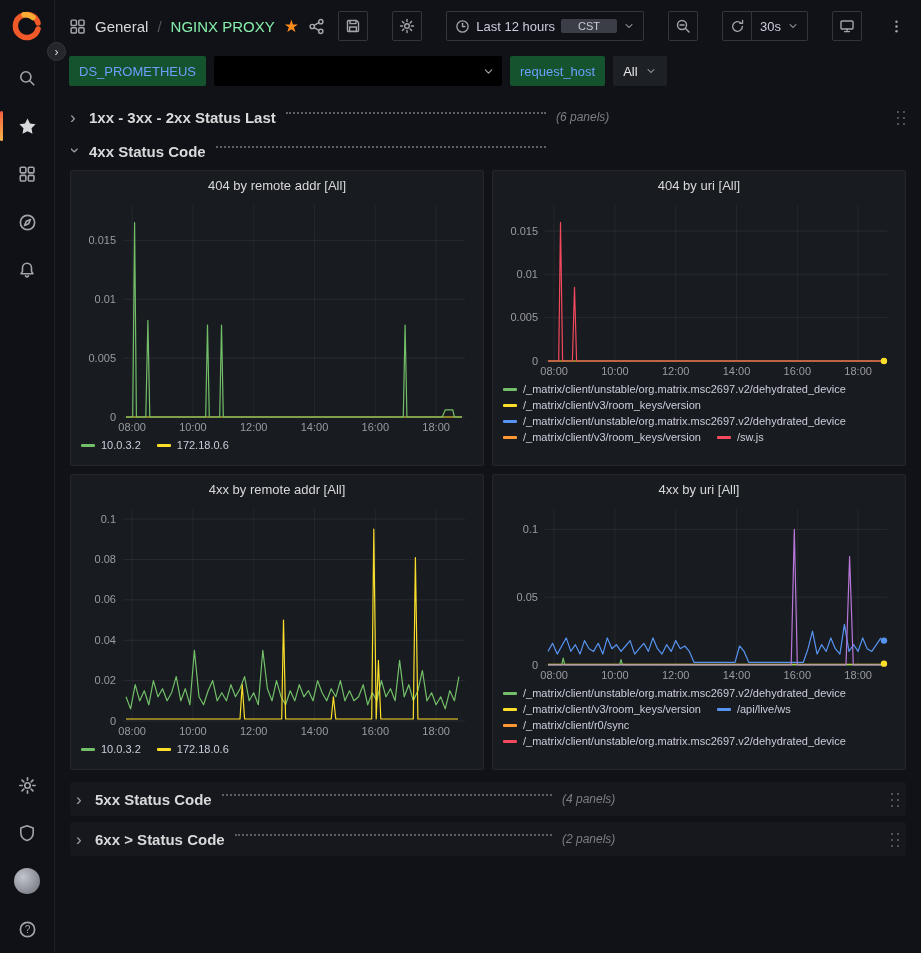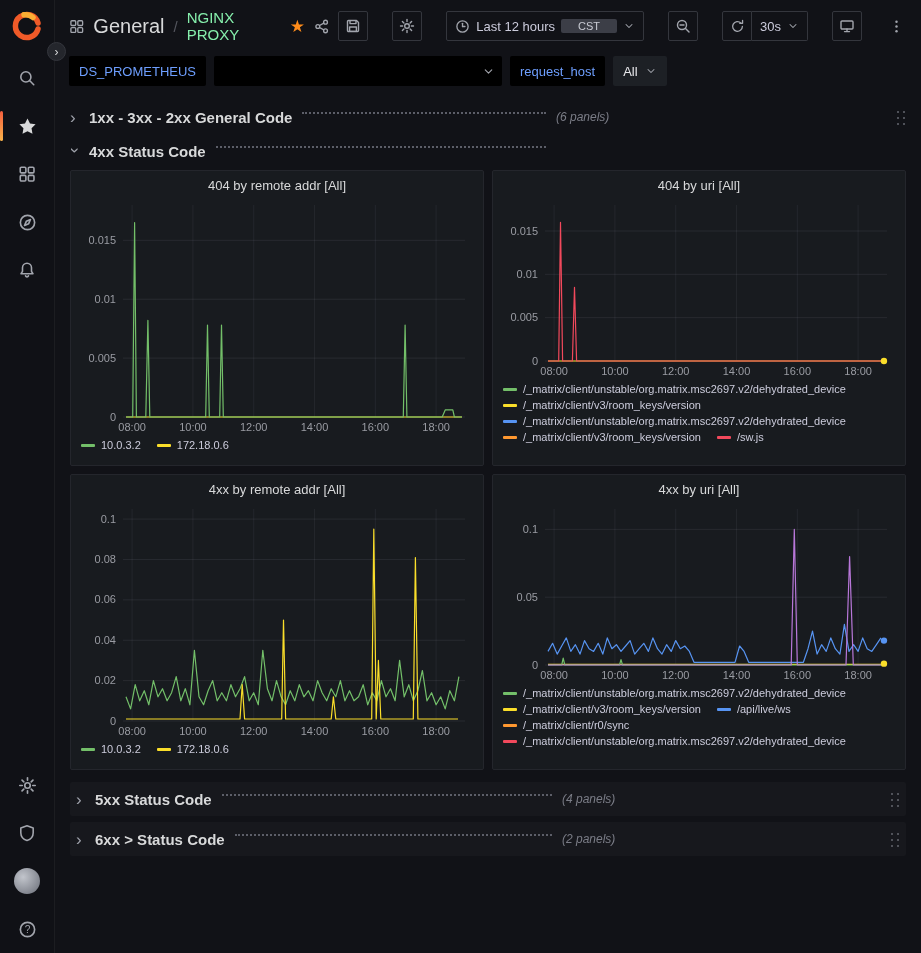--- a/index.html
+++ b/index.html
@@ -37,21 +37,21 @@
 
   
   .ic { stroke: #a2a5ad; fill: none; stroke-width: 1.4; stroke-linecap: round; stroke-linejoin: round; }
   .icf { fill: #a2a5ad; stroke: none; }
 
   
   .main { flex: 1; display: flex; flex-direction: column; min-width: 0; }
   .topbar {
     height: 52px; display: flex; align-items: center; gap: 9px; padding: 0 14px; flex: 0 0 52px;
   }
-  .crumb-section { font-size: 20px; color: #d8d9da; cursor: pointer; }
+  .crumb-section { font-size: 15px; color: #d8d9da; cursor: pointer; }
   .crumb-sep { color: #55575f; font-size: 15px; }
   .crumb-title { font-size: 15px; color: #86efac; font-weight: 500; cursor: pointer; }
   .star-orange { color: #ff8c1a; font-size: 17px; cursor: pointer; line-height: 1; }
   .tb-right { margin-left: auto; display: flex; align-items: center; gap: 24px; }
   .tbtn {
     height: 30px; min-width: 30px; border: 1px solid #34363d; border-radius: 2px;
     display: flex; align-items: center; justify-content: center; gap: 6px; padding: 0 8px;
     font-size: 13px; color: #ccccdc; cursor: pointer; background: transparent; white-space: nowrap;
   }
   .tbtn.icon-only { padding: 0; width: 30px; }
@@ -59,21 +59,21 @@
   .btn-group { display: flex; }
   .btn-group .tbtn:first-child { border-radius: 2px 0 0 2px; }
   .btn-group .tbtn:last-child { border-left: 0; border-radius: 0 2px 2px 0; }
   .tz-pill {
     background: #3c3e47; color: #c9cbd4; font-size: 11px; padding: 1px 17px; border-radius: 2px;
   }
 
   
   .varbar { display: flex; align-items: center; gap: 8px; padding: 4px 14px 10px; flex: 0 0 auto; }
   .var-label {
-    background: #000000; color: #6e9fff; height: 30px; padding: 0 10px;
+    background: #14532d; color: #6e9fff; height: 30px; padding: 0 10px;
     display: flex; align-items: center; font-size: 13px; border-radius: 2px; cursor: pointer;
   }
   .var-black {
     display: flex; align-items: center; width: 288px; height: 30px;
     background: #000; border-radius: 2px; cursor: pointer;
   }
   .var-black svg { margin-left: auto; margin-right: 7px; }
   .var-all {
     height: 30px; display: flex; align-items: center; gap: 7px; padding: 0 10px;
     background: #1d2025; border-radius: 2px; color: #e8e8ec; font-size: 13px; cursor: pointer;
@@ -299,21 +299,21 @@
             <path d="M4 6l4 4 4-4"></path>
           </svg>
       </div>
     </div>
 
     <div class="content">
 
       <div class="row-head">
         <div class="row-lead">
           <span class="chev">›</span>
-          <span class="row-title">1xx - 3xx - 2xx General Code</span>
+          <span class="row-title">1xx - 3xx - 2xx Status Last</span>
           <span class="row-dots"></span>
         </div>
         <span class="row-count">(6 panels)</span>
         <span class="spacer"></span>
         <span class="drag-dots"></span>
       </div>
 
       <div class="row-head">
         <div class="row-lead">
           <span class="chev down">›</span>

